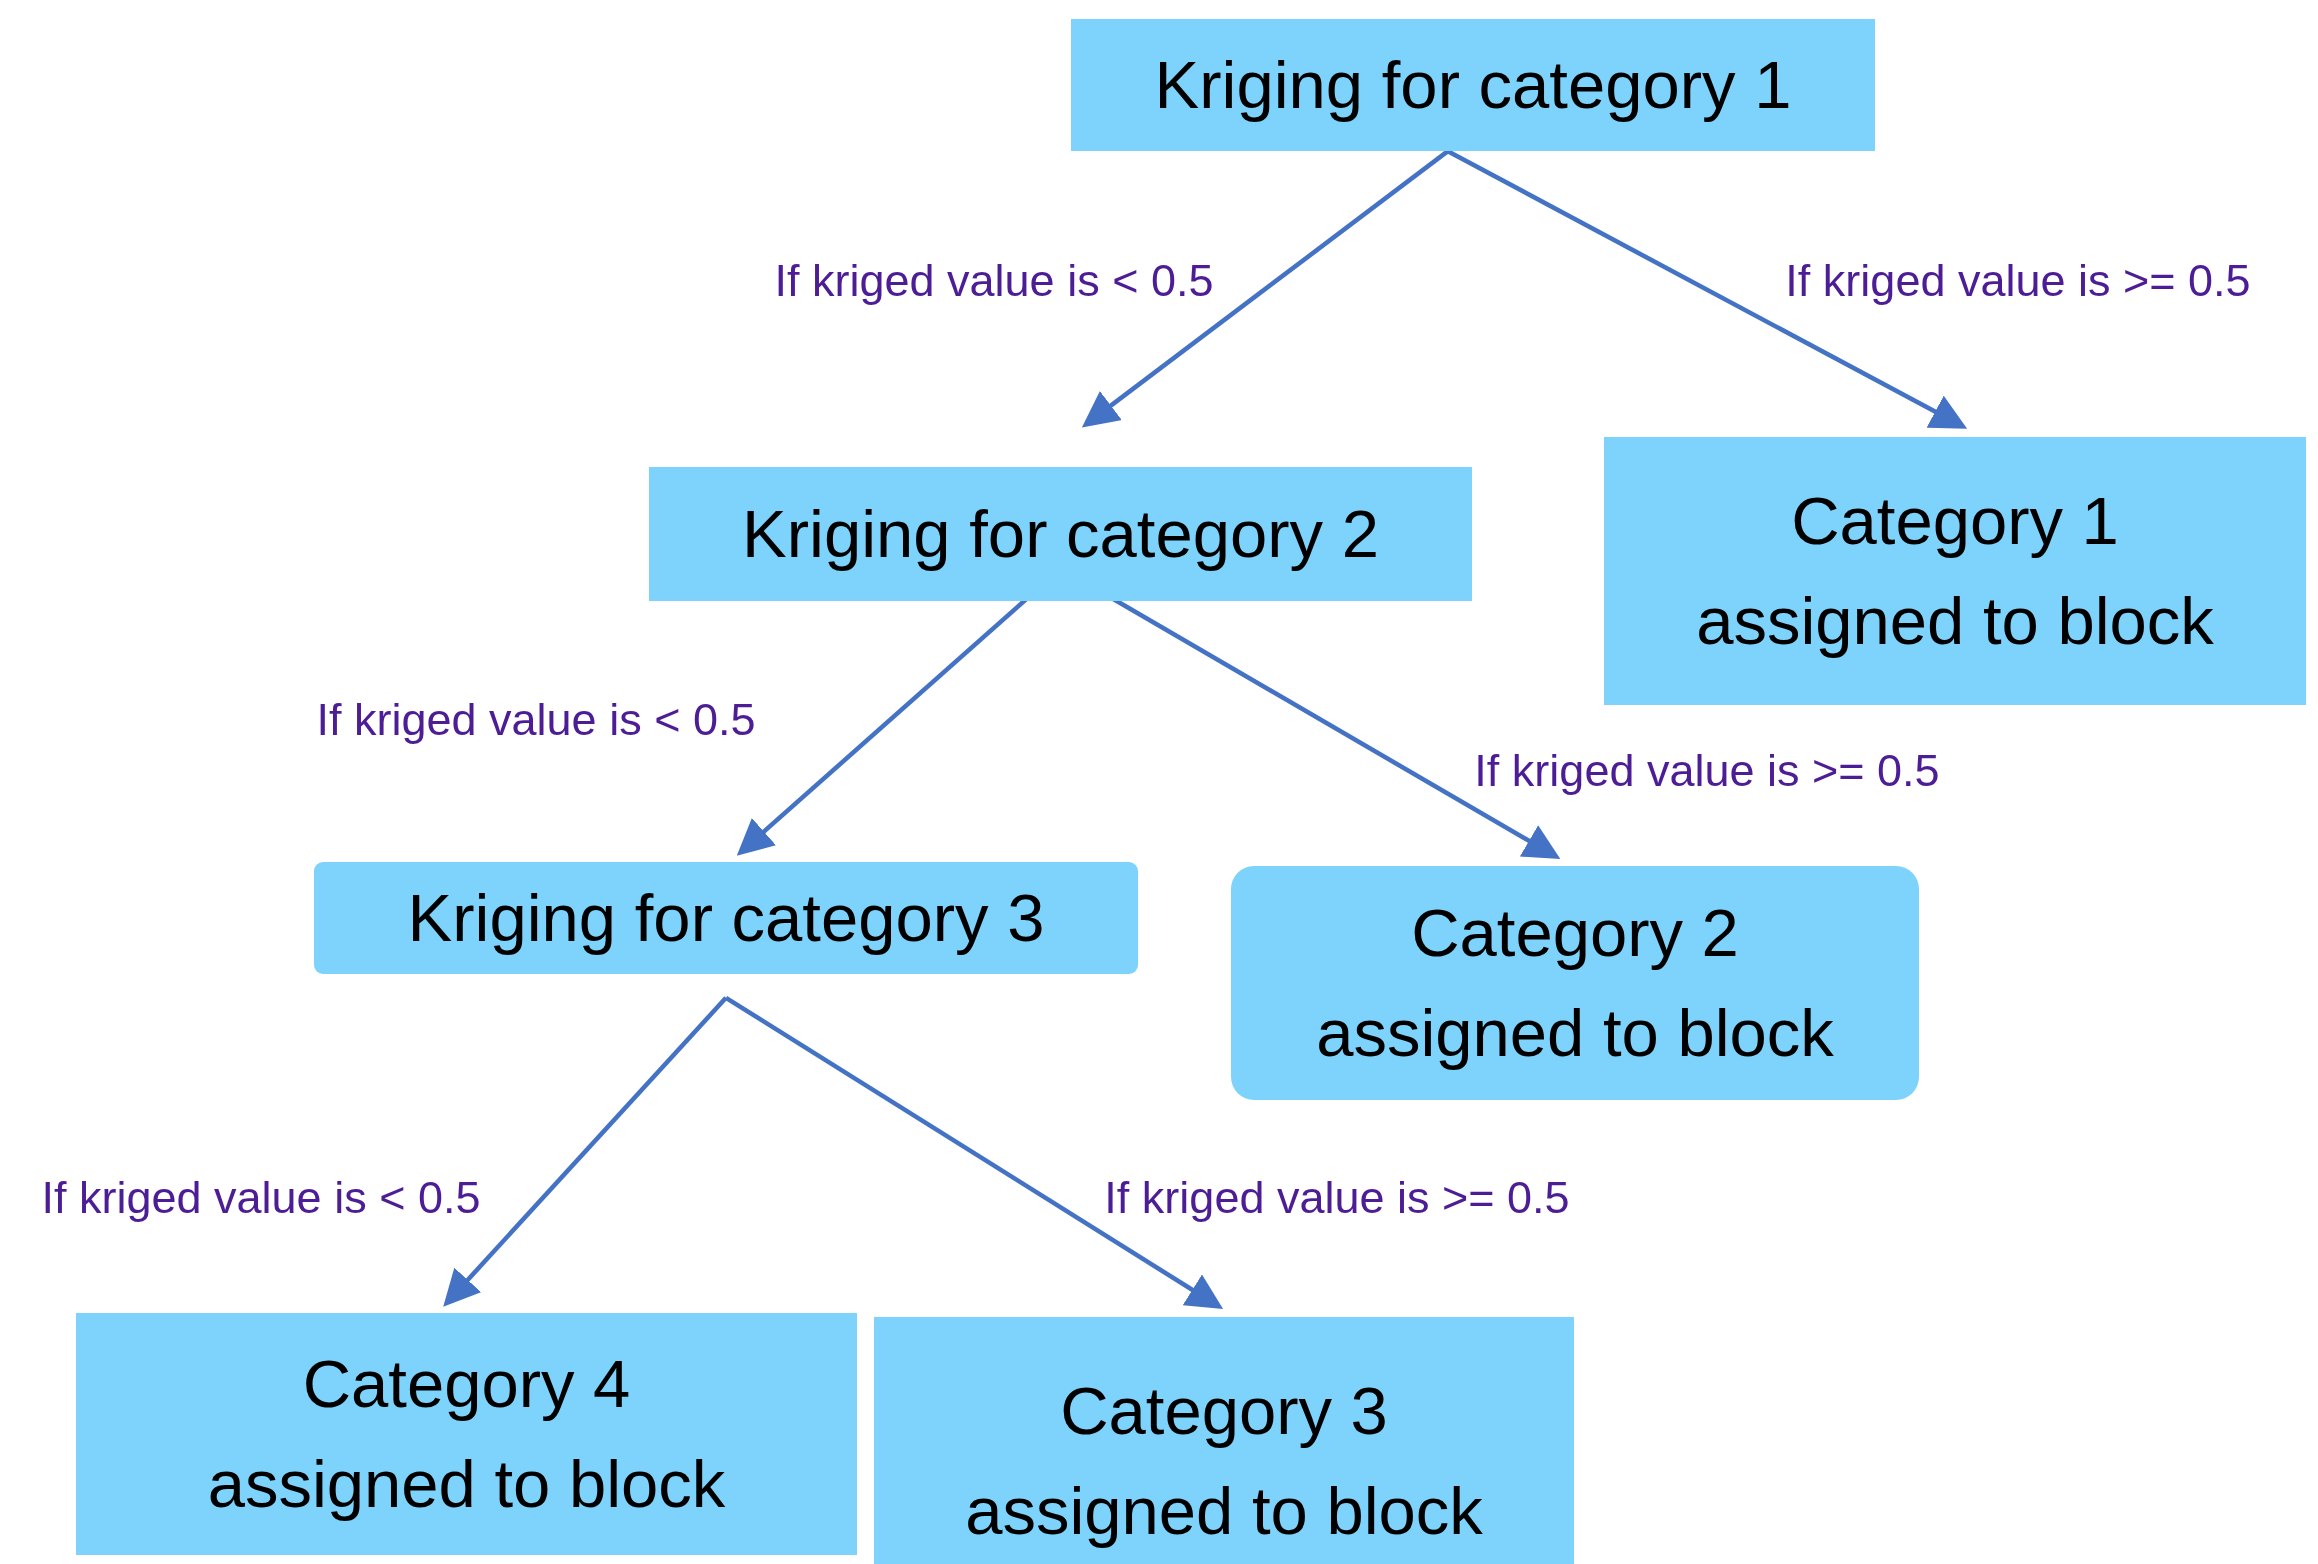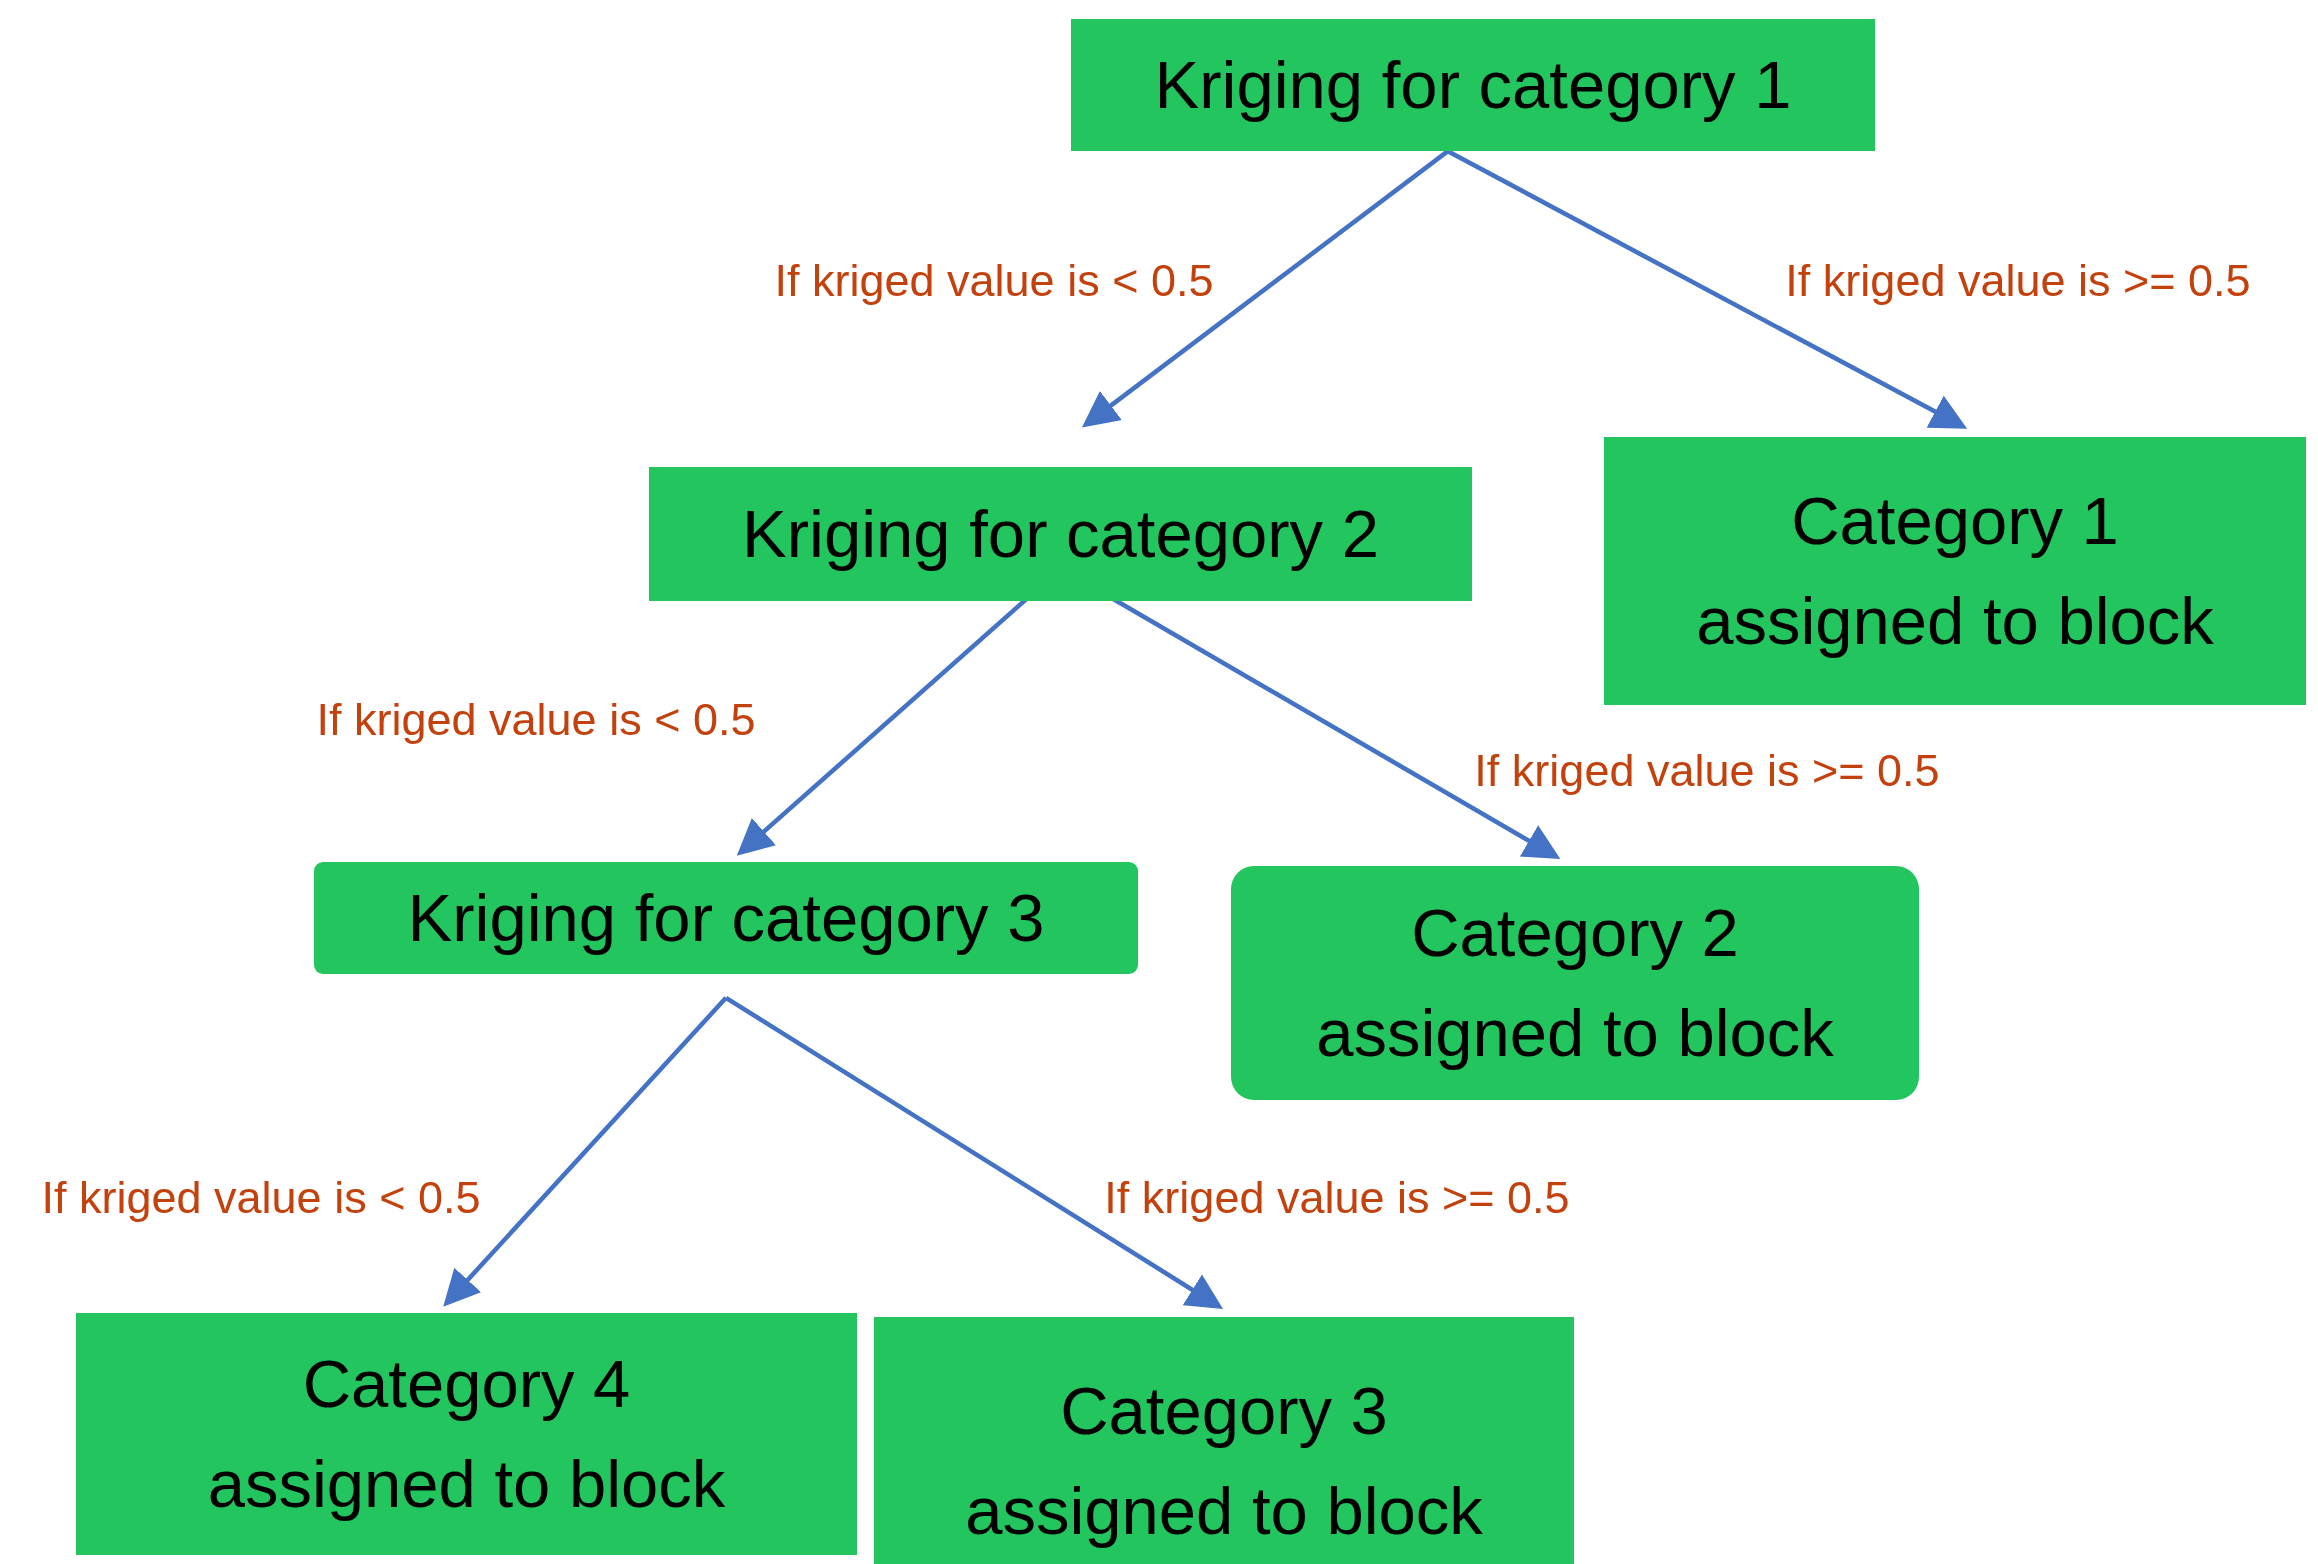--- a/index.html
+++ b/index.html
@@ -17,36 +17,36 @@
   }
   .edges-layer {
     position: absolute;
     left: 0;
     top: 0;
     width: 2319px;
     height: 1564px;
   }
   .node {
     position: absolute;
-    background: #22c55e;
+    background: #7dd3fc;
     color: #000000;
     display: flex;
     flex-direction: column;
     align-items: center;
     justify-content: center;
     text-align: center;
     font-size: 67px;
     line-height: 1.5;
     white-space: nowrap;
   }
   .edge-label {
     position: absolute;
     transform: translate(-50%, -50%);
     font-size: 45px;
-    color: #c2410c;
+    color: #4c1d95;
     white-space: nowrap;
   }
 </style>
 </head>
 <body>
 
 <div class="canvas">
 
   <svg class="edges-layer" viewBox="0 0 3067 2069" xmlns="http://www.w3.org/2000/svg">
     <defs>

